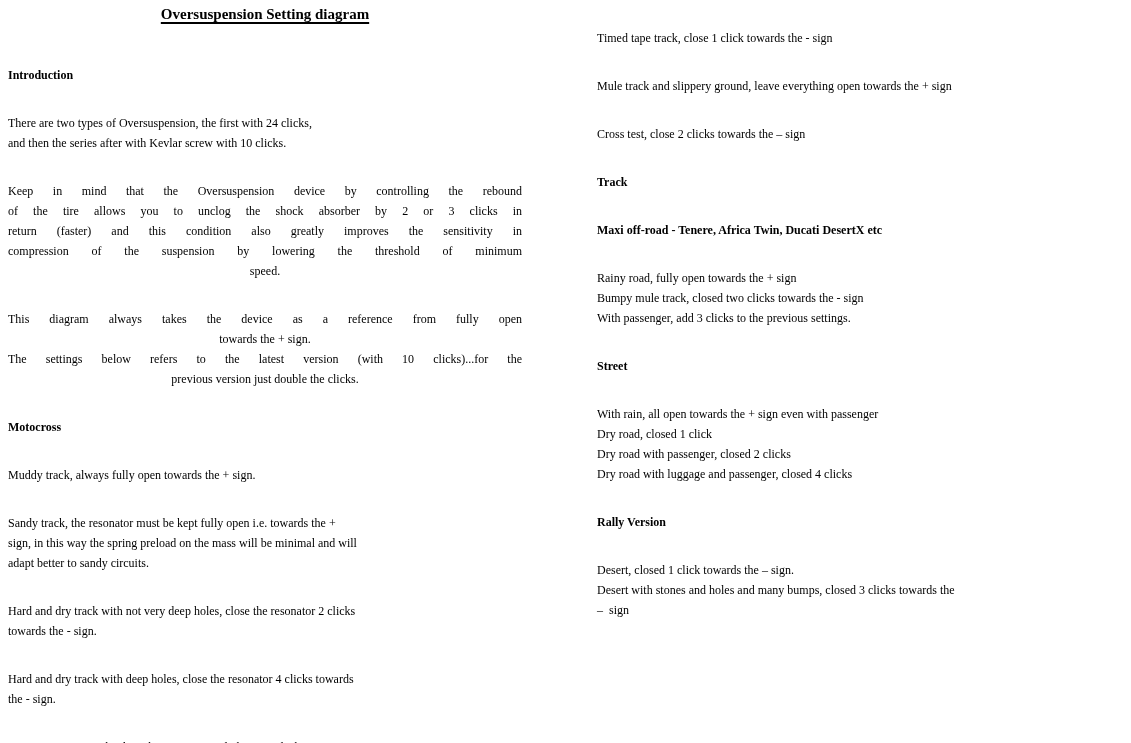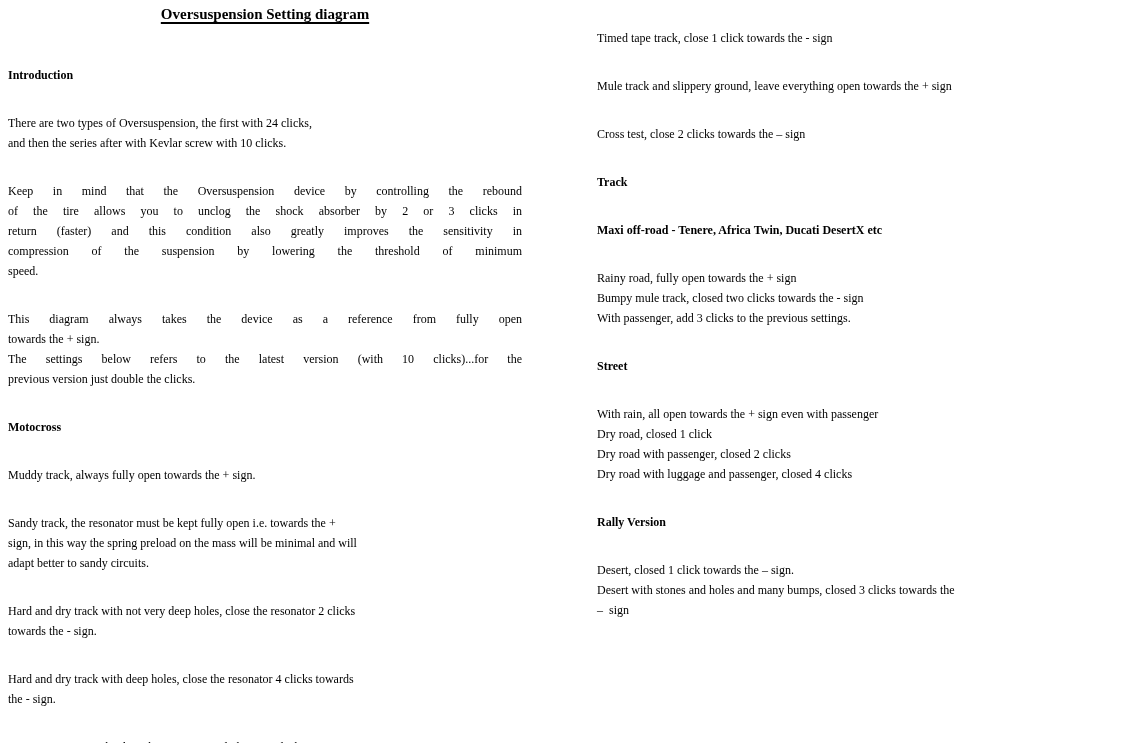--- a/index.html
+++ b/index.html
@@ -51,21 +51,21 @@
   .first-right { margin-top: 60px; } 
   .para { white-space: pre-wrap; }
   
   .jl {
     display: block;
     text-align: justify;
     text-align-last: justify;
   }
   .jlast {
     display: block;
-    text-align: left;
+    text-align: center;
   }
 </style>
 </head>
 <body>
 
 <div class="col col-left">
   <h1 class="doc-title">Oversuspension Setting diagram</h1>
 
   <h2 class="blk first-left">Introduction</h2>
 

